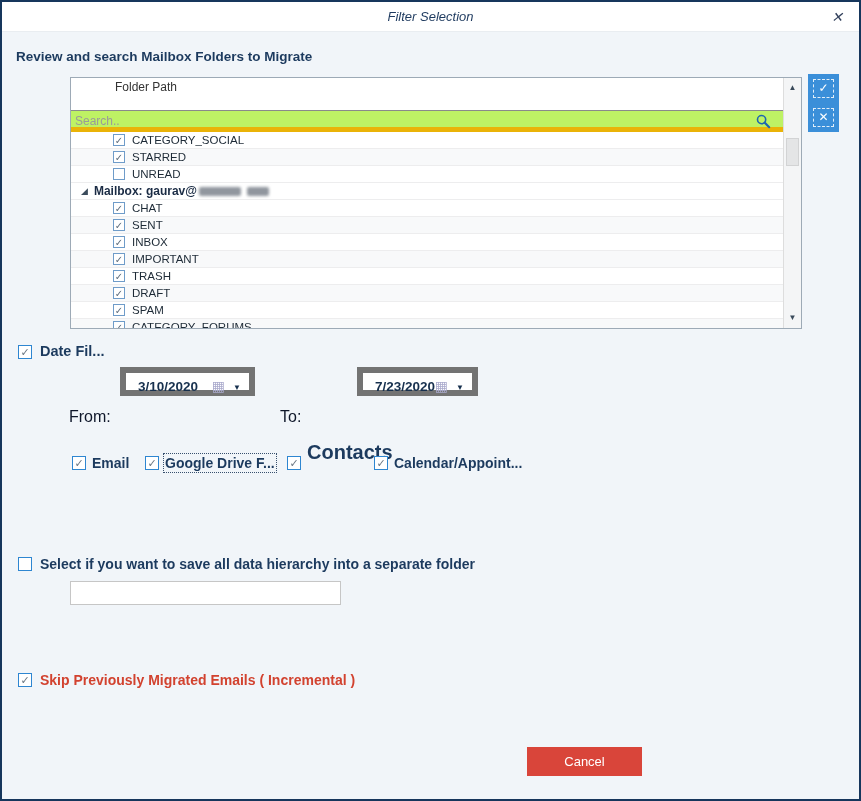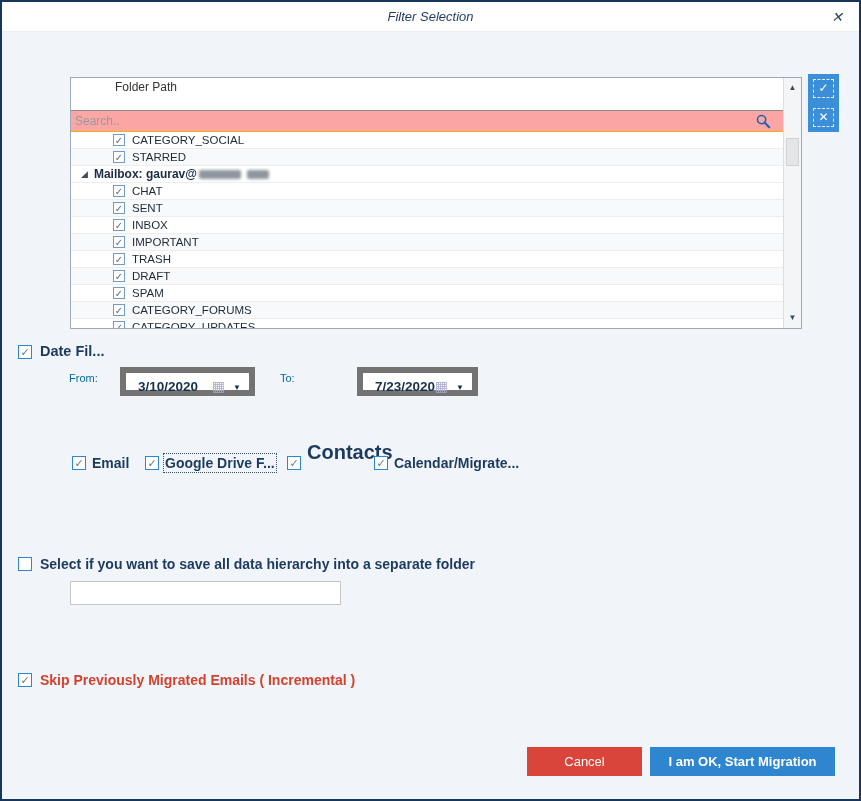--- a/index.html
+++ b/index.html
@@ -15,21 +15,21 @@
     font-size:13px;color:#1e3a5f;}
   .close{position:absolute;right:13px;top:6px;width:18px;height:18px;line-height:18px;text-align:center;
     font-size:14px;color:#33415c;cursor:pointer;}
   
   .heading{position:absolute;left:14px;top:47px;font-size:13.5px;font-weight:bold;color:#1c3a5e;}
   
   .listbox{position:absolute;left:68px;top:75px;width:732px;height:252px;background:#ffffff;border:1px solid #9daab6;overflow:hidden;}
   .list-content{position:absolute;left:0;top:0;right:18px;bottom:0;overflow:hidden;}
   .list-header{position:relative;height:33px;border-bottom:1px solid #8a8a8a;background:#ffffff;}
   .list-header span{position:absolute;left:44px;top:2px;font-size:12px;color:#333;}
-  .search-row{position:relative;height:21px;border-bottom:1px solid #eab308;background:#fca5a5;padding-left:35px;}
+  .search-row{position:relative;height:21px;border-bottom:5px solid #eab308;background:#bef264;padding-left:35px;}
   .search-row input{position:absolute;left:2px;top:1px;width:85%;height:18px;border:none;outline:none;
     font-family:"Liberation Sans",sans-serif;font-size:12px;color:#444;background:transparent;}
   .search-row input::placeholder{color:#9a9a9a;}
   .search-icon{position:absolute;right:12px;top:3px;width:15px;height:15px;}
   .lrow{display:flex;align-items:center;height:17px;border-bottom:1px solid #ededee;background:#ffffff;
     font-size:11.5px;color:#1d2a36;cursor:default;}
   .lrow.alt{background:#f8f9fa;}
   .lrow .cb{flex:none;margin-left:42px;margin-right:7px;width:12px;height:12px;border:1px solid #6f9cc9;background:#fff;
     font-size:10px;line-height:11px;text-align:center;color:#5b6b7b;}
   .lrow .cb.checked{color:#5b6b7b;}
@@ -49,21 +49,21 @@
   .sel-btn{position:absolute;left:806px;width:31px;height:29px;background:#3b8fd9;color:#ffffff;
     text-align:center;line-height:29px;font-size:12px;cursor:pointer;
     outline:1px dashed rgba(255,255,255,.85);outline-offset:-6px;}
   .sel-btn.top{top:72px;}
   .sel-btn.bottom{top:101px;}
   
   .xcb{position:absolute;width:14px;height:14px;border:1px solid #2e86d1;background:#ffffff;
     font-size:11px;line-height:12px;text-align:center;color:#6a7580;cursor:pointer;}
   
   .lbl-bold{position:absolute;font-size:14.5px;font-weight:bold;color:#1c3a5e;}
-  .lbl-sm{position:absolute;font-size:11px;color:#0369a1;}
+  .lbl-sm{position:absolute;font-size:16px;color:#0f172a;margin-top:36px;}
   .dateinput{position:absolute;height:29px;background:#ffffff;border:6px solid #737373;cursor:pointer;padding-left:33px;}
   .dateinput .val{position:absolute;left:12px;top:6px;font-size:13.5px;font-weight:bold;color:#17304e;}
   .dateinput .cal{position:absolute;right:24px;top:5px;font-size:14px;color:#a9a9cc;}
   .dateinput .dd{position:absolute;right:8px;top:10px;font-size:8px;color:#17304e;}
   .focus-dotted{outline:1px dotted #37506e;outline-offset:1px;}
   
   .folder-input{position:absolute;left:68px;top:579px;width:271px;height:24px;border:1px solid #c6c6c6;background:#ffffff;
     font-family:"Liberation Sans",sans-serif;font-size:13px;color:#333;padding:0 6px;outline:none;}
   .red-label{color:#d2422f;}
   
@@ -75,20 +75,21 @@
 </head>
 <body>
 
 <div class="dialog">
 
   <div class="titlebar">
     <div class="title">Filter Selection</div>
     <div class="close">✕</div>
   </div>
 
+  <div class="heading">Review and search Mailbox Folders to Migrate</div>
 
   <div class="listbox">
     <div class="list-content">
       <div class="list-header">
         <span>Folder Path</span>
       </div>
       <div class="search-row">
         <input type="text" placeholder="Search.." style="">
         <svg class="search-icon" viewBox="0 0 15 15">
           <circle cx="5.6" cy="5.6" r="4.1" fill="none" stroke="#1e66b0" stroke-width="1.6"></circle>
@@ -97,20 +98,24 @@
       </div>
       <div>
           <div class="lrow">
             <span class="cb checked">✓</span>
             <span>CATEGORY_SOCIAL</span>
           </div>
           <div class="lrow alt">
             <span class="cb checked">✓</span>
             <span>STARRED</span>
           </div>
+          <div class="lrow">
+            <span class="cb"></span>
+            <span>UNREAD</span>
+          </div>
           <div class="lrow mailbox">
             <span class="exp">◢</span>
             <span class="mlabel">Mailbox: gaurav@</span>
             <span class="redact"></span>
           </div>
           <div class="lrow">
             <span class="cb checked">✓</span>
             <span>CHAT</span>
           </div>
           <div class="lrow alt">
@@ -180,25 +185,24 @@
   <span class="xcb checked" style="left:70px;top:454px;">✓</span>
   <span class="lbl-bold" style="left:90px;top:453px;font-size:14px;">Email</span>
 
   <span class="xcb checked" style="left:143px;top:454px;">✓</span>
   <span class="lbl-bold focus-dotted" style="left:163px;top:453px;font-size:14px;">Google Drive F...</span>
 
   <span class="xcb checked" style="left:285px;top:454px;">✓</span>
   <span class="lbl-bold" style="left:305px;top:439px;font-size:20px;">Contacts</span>
 
   <span class="xcb checked" style="left:372px;top:454px;">✓</span>
-  <span class="lbl-bold" style="left:392px;top:453px;font-size:14px;">Calendar/Migrate...</span>
+  <span class="lbl-bold" style="left:392px;top:453px;font-size:14px;">Calendar/Appoint...</span>
 
   <span class="xcb" style="left:16px;top:555px;"></span>
   <span class="lbl-bold" style="left:38px;top:554px;font-size:14px;">Select if you want to save all data hierarchy into a separate folder</span>
   <input class="folder-input" type="text" value="" style="">
 
   <span class="xcb checked" style="left:16px;top:671px;">✓</span>
   <span class="lbl-bold red-label" style="left:38px;top:670px;font-size:14px;">Skip Previously Migrated Emails ( Incremental )</span>
 
   <button class="btn btn-cancel">Cancel</button>
-  <button class="btn btn-ok">I am OK, Start Migration</button>
 
 </div>
 
 </body></html>

